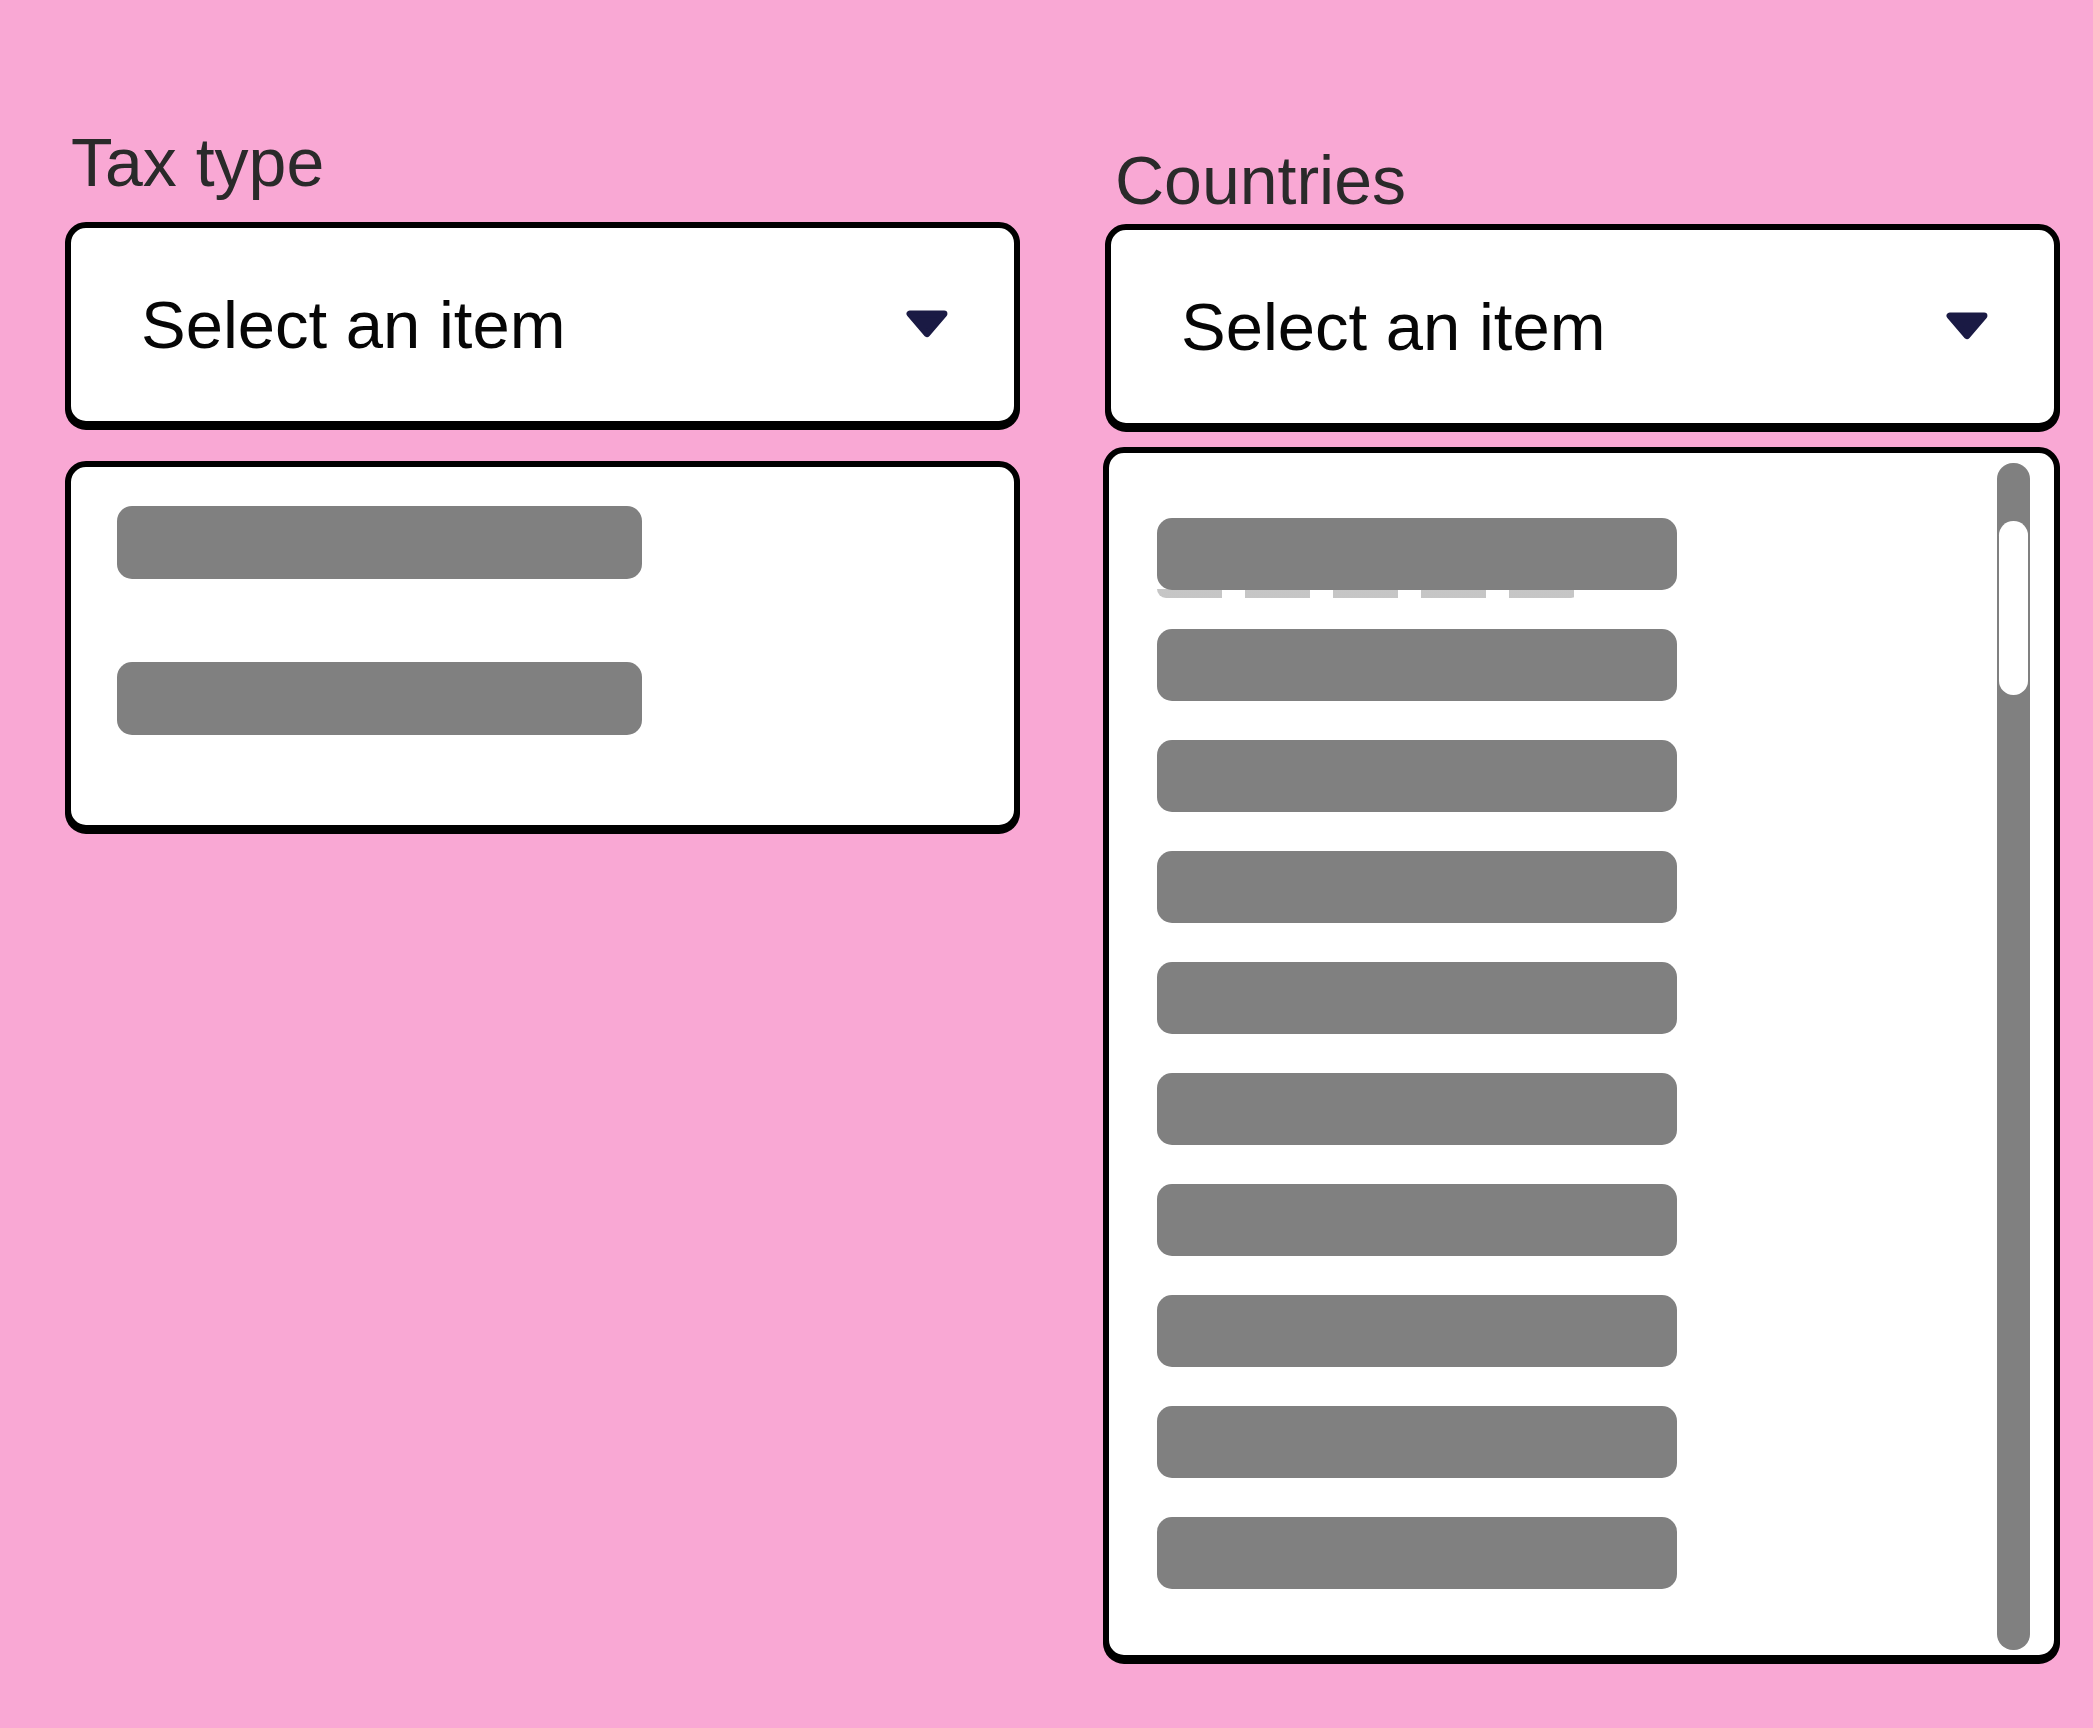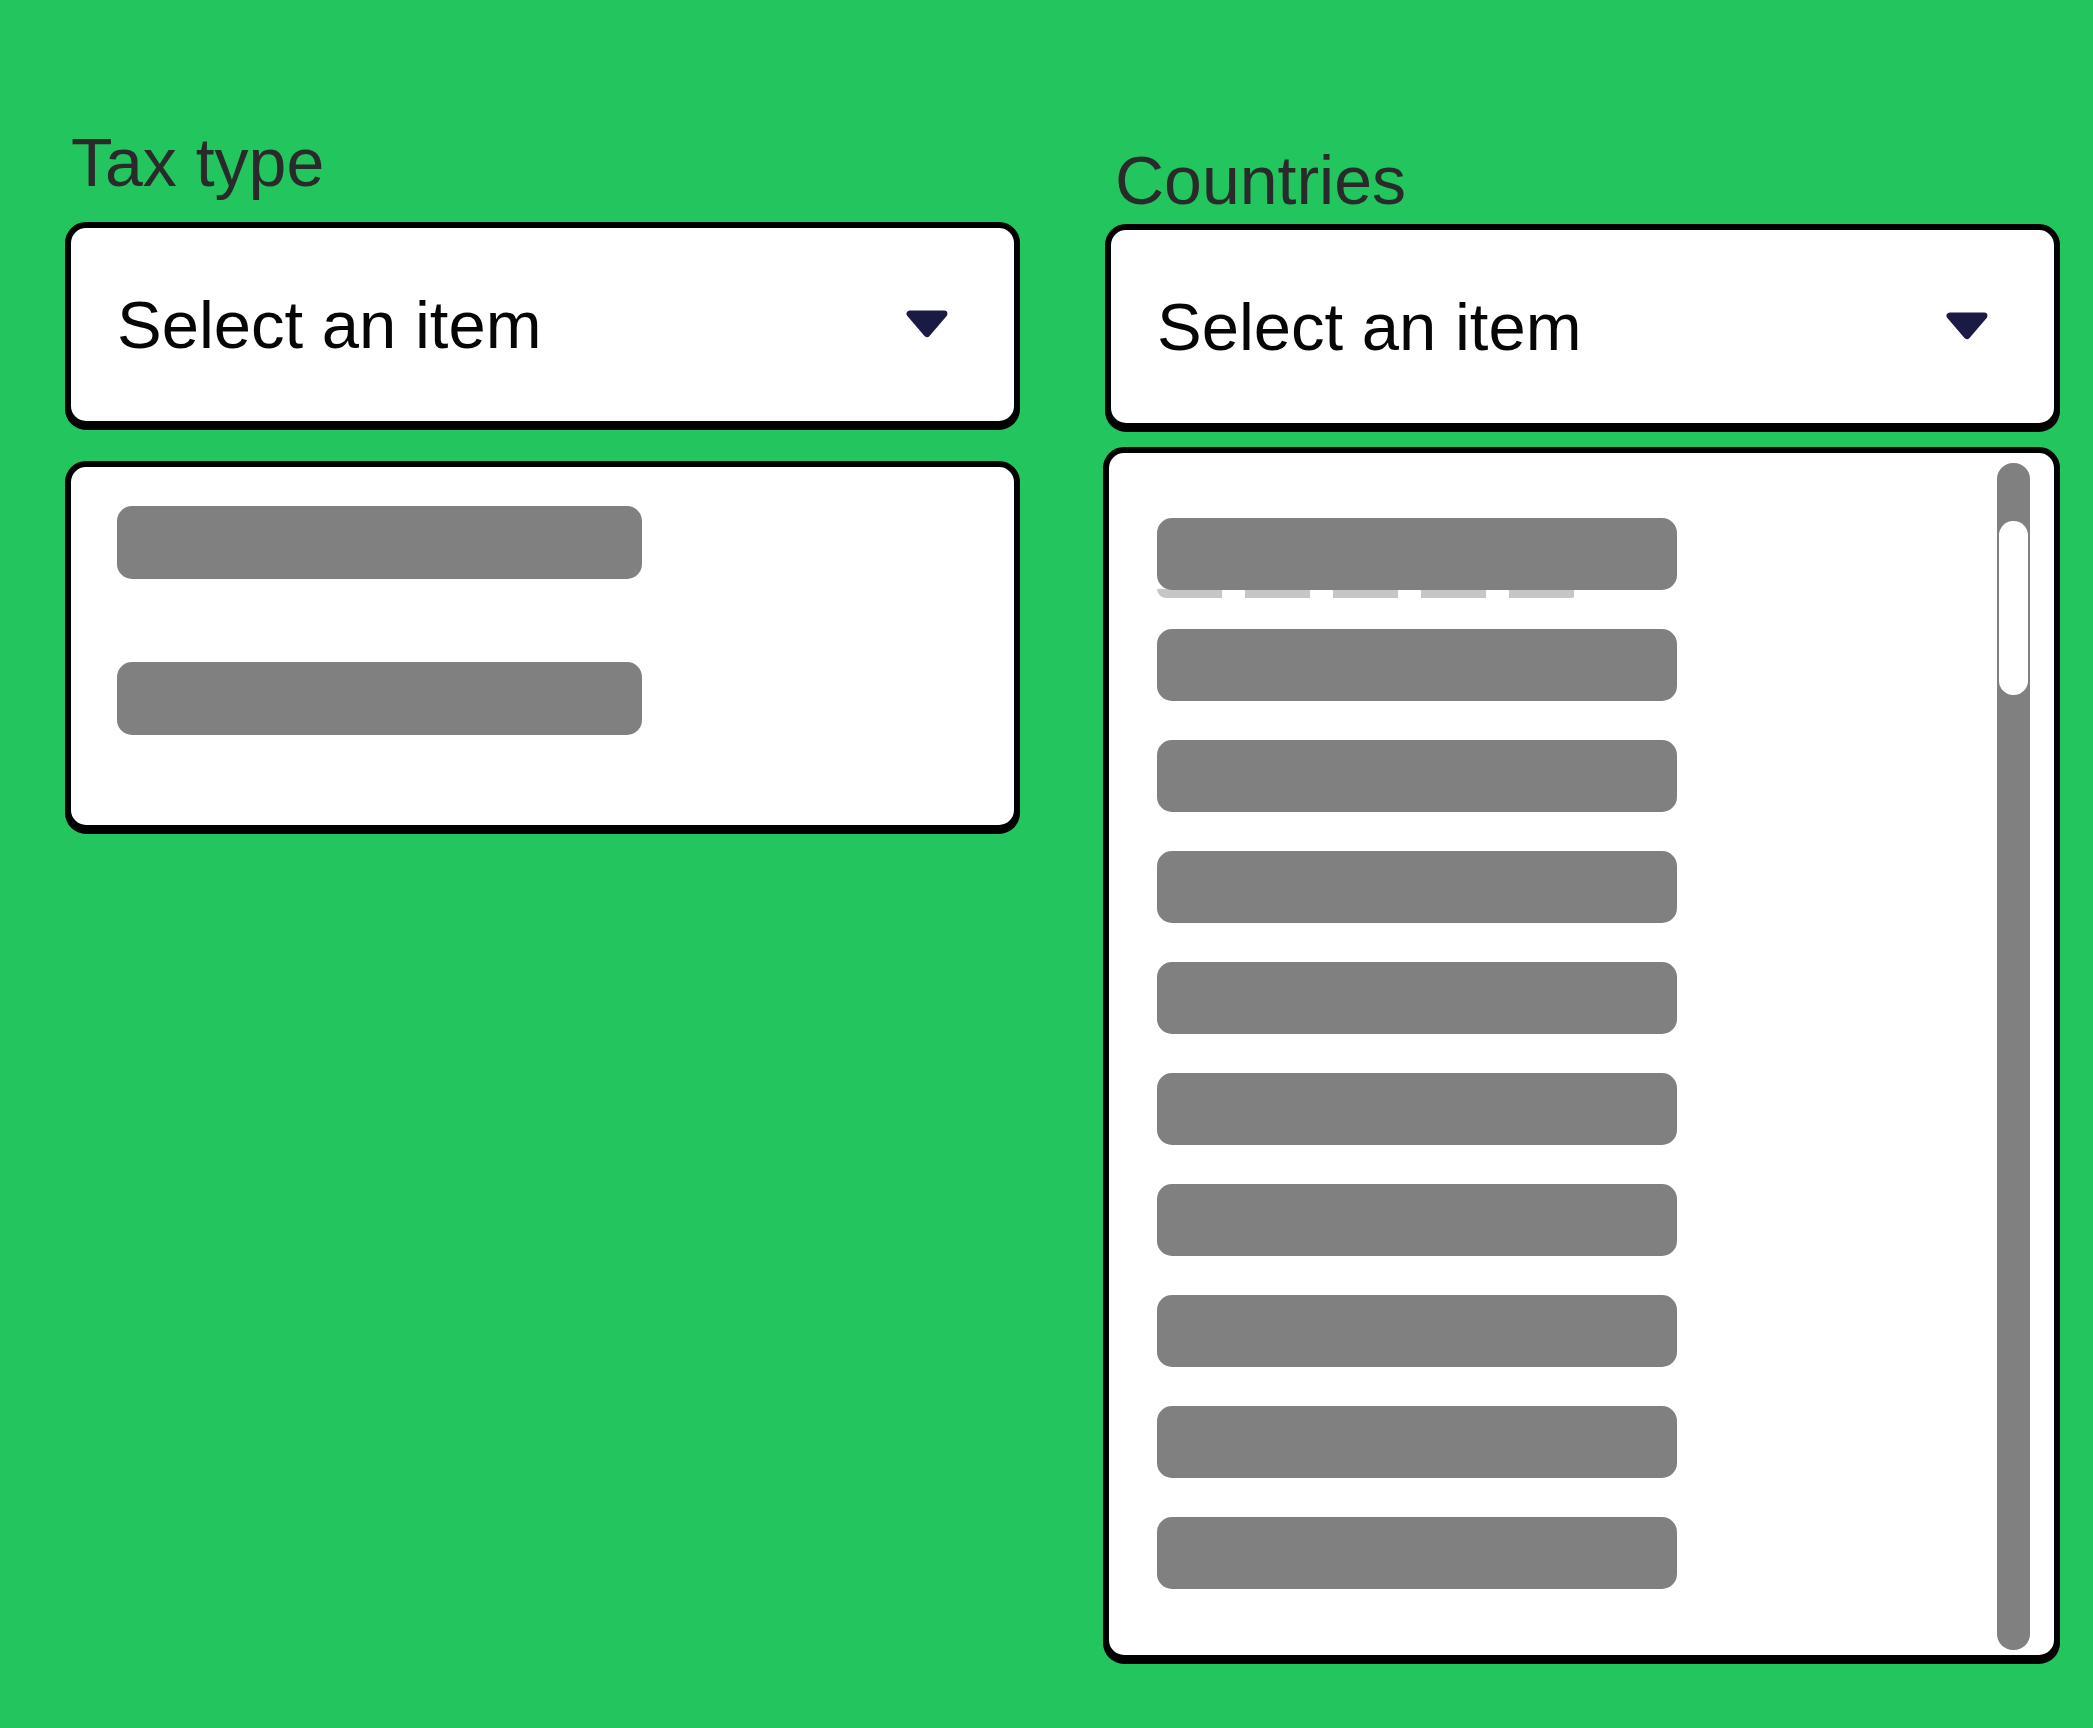--- a/index.html
+++ b/index.html
@@ -1,19 +1,19 @@
 <!DOCTYPE html>
 <html style="font-size:15px"><head>
 <meta charset="utf-8">
 <style>
   html,body{margin:0;padding:0;background:#ffffff;}
   .page{
     position:relative;
     width:2093px;height:1728px;
-    background:#22c55e;
+    background:#f9a8d4;
     font-family:"Liberation Sans", sans-serif;
     overflow:hidden;
   }
   .field-label{
     position:absolute;
     font-size:68px;
     line-height:1;
     color:#2a2a2a;
     font-weight:400;
     letter-spacing:0;
@@ -30,20 +30,21 @@
     justify-content:space-between;
     padding-left:46px;
     padding-right:65px;
     cursor:pointer;
   }
   .combobox .value{
     font-size:67px;
     color:#060606;
     font-weight:400;
     white-space:nowrap;
+    margin-left:24px;
   }
   .chevron{flex:0 0 auto;display:block;}
   .listbox{
     position:absolute;
     box-sizing:border-box;
     background:#ffffff;
     border:6.7px solid #000000;
     border-radius:21px;
     box-shadow:0 2.9px 0 0 #000000;
     overflow:hidden;

